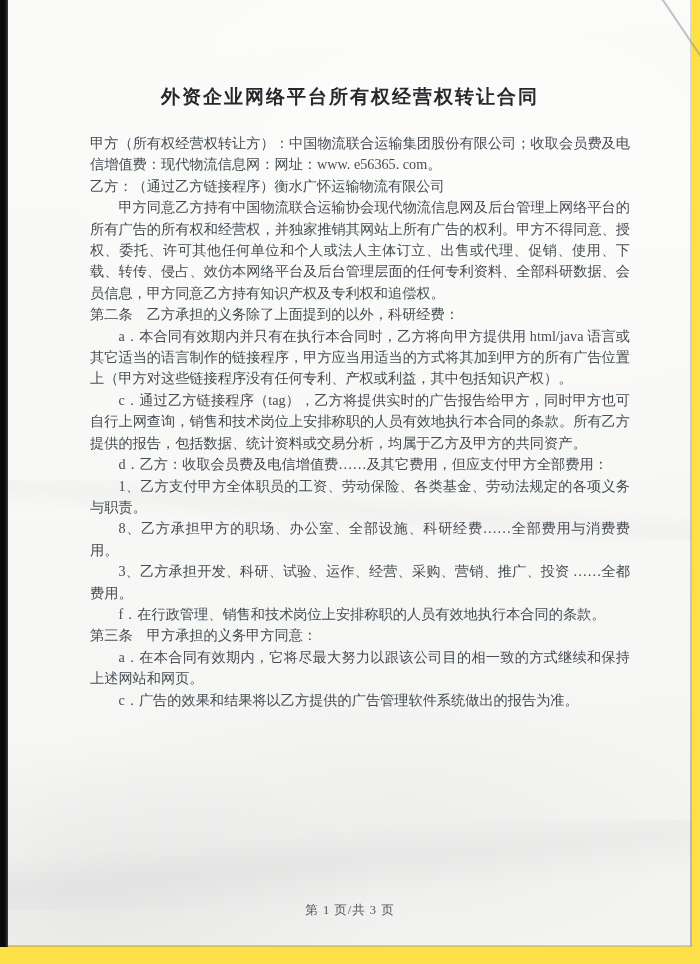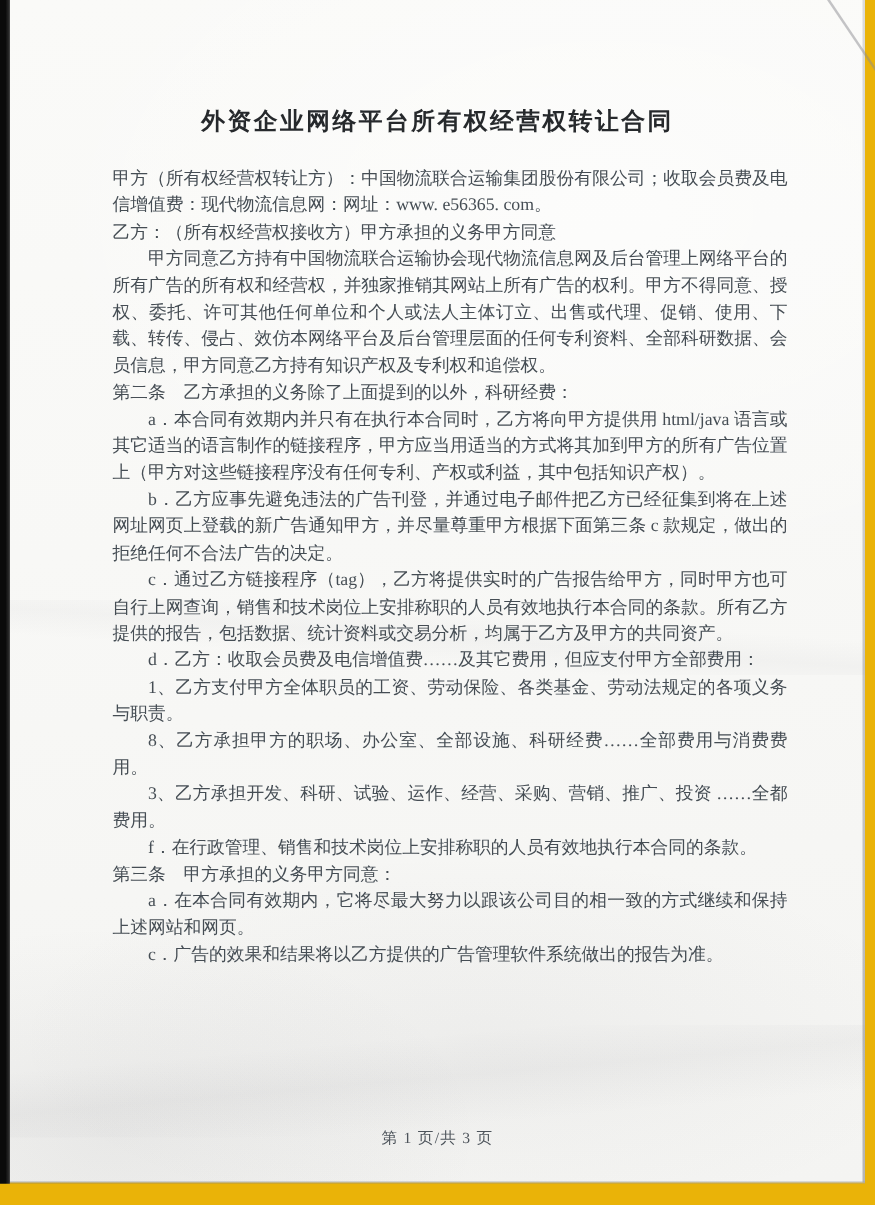--- a/index.html
+++ b/index.html
@@ -1,18 +1,18 @@
 <!DOCTYPE html>
 <html><head>
 <meta charset="utf-8">
 <style>
   html,body{margin:0;padding:0;}
   body{width:700px;height:964px;background:#ffffff;overflow:hidden;}
   .scan{
-    position:relative;width:700px;height:964px;background:#eab308;overflow:hidden;
+    position:relative;width:700px;height:964px;background:#fde047;overflow:hidden;
     font-family:"Liberation Serif","DejaVu Serif",serif;
   }
   
   .edge-black{
     position:absolute;left:0;top:0;width:8px;height:947px;
     background:linear-gradient(to right,#0a0a0a 55%,#262626 85%,#4a4a4a);
   }
   
   .paper{
     position:absolute;left:8px;top:0;width:684px;height:946px;
@@ -68,25 +68,24 @@
   <div class="corner-fold"></div>
   <div class="crease-mid"></div>
   <div class="crease-low"></div>
   <div class="paper-right-line"></div>
   <div class="paper-bottom-line"></div>
 
   <div class="title">外资企业网络平台所有权经营权转让合同</div>
 
   <div class="bodytext">
     <p>甲方（所有权经营权转让方）：中国物流联合运输集团股份有限公司；收取会员费及电信增值费：现代物流信息网：网址：www. e56365. com。</p>
-    <p>乙方：（所有权经营权接收方）甲方承担的义务甲方同意</p>
+    <p>乙方：（通过乙方链接程序）衡水广怀运输物流有限公司</p>
     <p class="indent">甲方同意乙方持有中国物流联合运输协会现代物流信息网及后台管理上网络平台的所有广告的所有权和经营权，并独家推销其网站上所有广告的权利。甲方不得同意、授权、委托、许可其他任何单位和个人或法人主体订立、出售或代理、促销、使用、下载、转传、侵占、效仿本网络平台及后台管理层面的任何专利资料、全部科研数据、会员信息，甲方同意乙方持有知识产权及专利权和追偿权。</p>
     <p>第二条　乙方承担的义务除了上面提到的以外，科研经费：</p>
     <p class="indent">a．本合同有效期内并只有在执行本合同时，乙方将向甲方提供用 html/java 语言或其它适当的语言制作的链接程序，甲方应当用适当的方式将其加到甲方的所有广告位置上（甲方对这些链接程序没有任何专利、产权或利益，其中包括知识产权）。</p>
-    <p class="indent">b．乙方应事先避免违法的广告刊登，并通过电子邮件把乙方已经征集到将在上述网址网页上登载的新广告通知甲方，并尽量尊重甲方根据下面第三条 c 款规定，做出的拒绝任何不合法广告的决定。</p>
     <p class="indent">c．通过乙方链接程序（tag），乙方将提供实时的广告报告给甲方，同时甲方也可自行上网查询，销售和技术岗位上安排称职的人员有效地执行本合同的条款。所有乙方提供的报告，包括数据、统计资料或交易分析，均属于乙方及甲方的共同资产。</p>
     <p class="indent">d．乙方：收取会员费及电信增值费……及其它费用，但应支付甲方全部费用：</p>
     <p class="indent">1、乙方支付甲方全体职员的工资、劳动保险、各类基金、劳动法规定的各项义务与职责。</p>
     <p class="indent">8、乙方承担甲方的职场、办公室、全部设施、科研经费……全部费用与消费费用。</p>
     <p class="indent">3、乙方承担开发、科研、试验、运作、经营、采购、营销、推广、投资 ……全都费用。</p>
     <p class="indent">f．在行政管理、销售和技术岗位上安排称职的人员有效地执行本合同的条款。</p>
     <p>第三条　甲方承担的义务甲方同意：</p>
     <p class="indent">a．在本合同有效期内，它将尽最大努力以跟该公司目的相一致的方式继续和保持上述网站和网页。</p>
     <p class="indent">c．广告的效果和结果将以乙方提供的广告管理软件系统做出的报告为准。</p>
 

